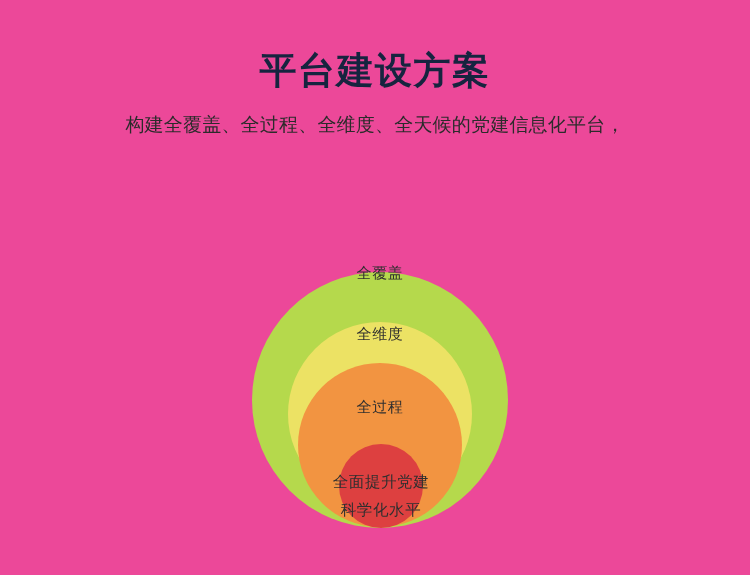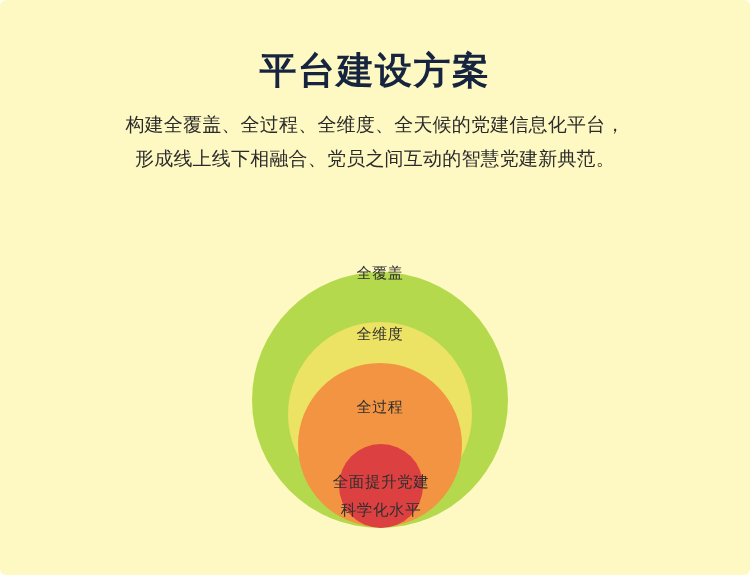--- a/index.html
+++ b/index.html
@@ -74,28 +74,27 @@
     letter-spacing: 0.6px;
   }
   .ring-label.inner {
     font-size: 15.5px;
     fill: #2b2b2b;
   }
 </style>
 </head>
 <body>
 
-<div id="page" style="background: #fef9c3; border-radius: 6px;">
+<div id="page" style="background: #ec4899;">
 
   <div class="header">
     <h1 class="page-title" style="color: rgb(22, 36, 63);">平台建设方案</h1>
 
     <div class="subtitle" style="color: rgb(43, 43, 43);">
       <span class="line">构建全覆盖、全过程、全维度、全天候的党建信息化平台，</span>
-      <span class="line">形成线上线下相融合、党员之间互动的智慧党建新典范。</span>
     </div>
   </div>
 
   <div class="diagram">
     <svg width="750" height="575" viewBox="0 0 750 575" aria-hidden="true">
 
       <circle id="ring-c-0" cx="380" cy="384" r="128" fill="#b5d94c"></circle>
       <circle id="ring-c-1" cx="380" cy="398" r="92" fill="#ece264"></circle>
       <circle id="ring-c-2" cx="380" cy="429" r="82" fill="#f29441"></circle>
       <circle id="ring-c-3" cx="381" cy="470" r="42" fill="#dd4040"></circle>

